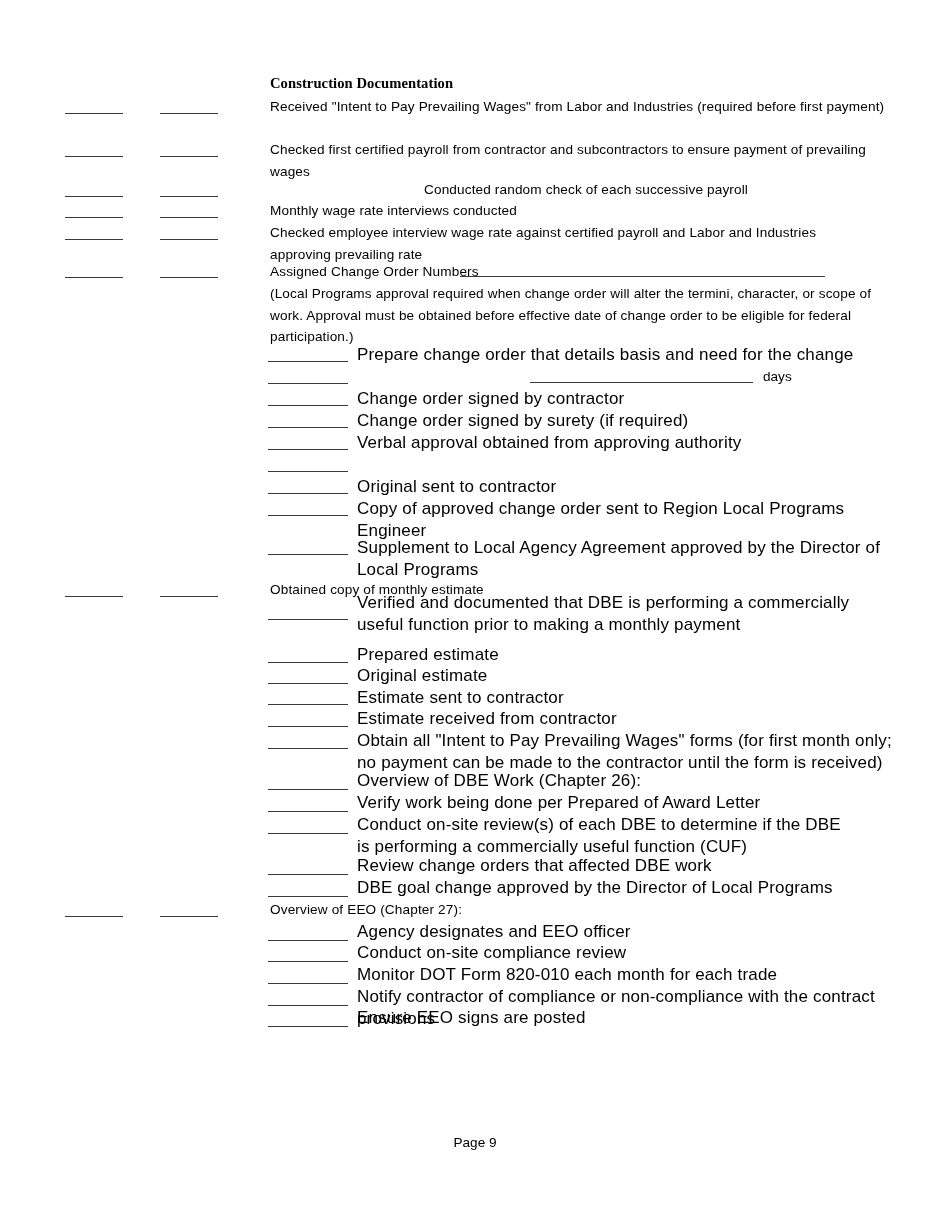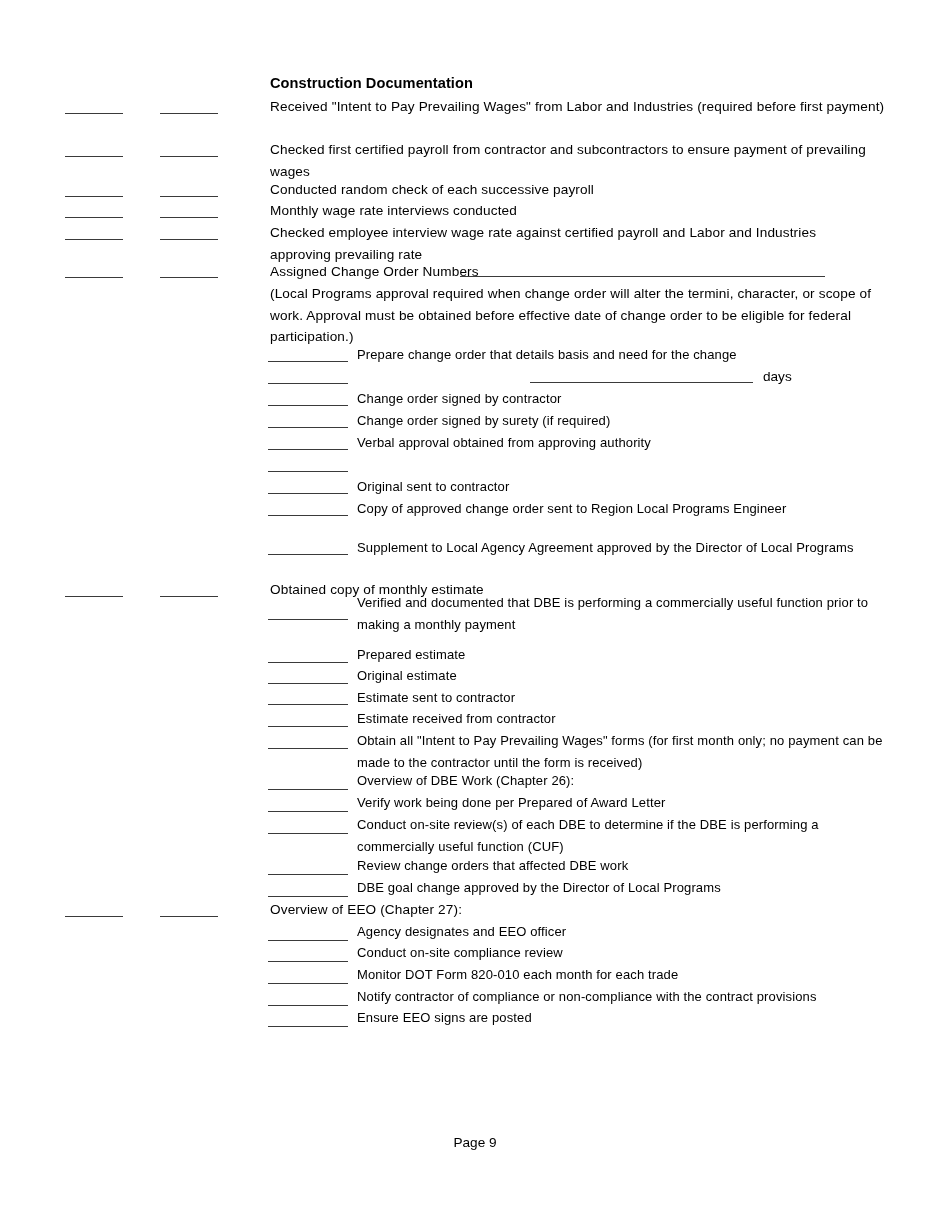--- a/index.html
+++ b/index.html
@@ -44,21 +44,21 @@
     left: 270px;
     right: 48px;
     font-size: 13.6px;
     line-height: 21.5px;
     letter-spacing: 0.01em;
   }
   .t-sub {
     position: absolute;
     left: 357px;
     right: 48px;
-    font-size: 13px;
+    font-size: 17px;
     line-height: 21.5px;
     letter-spacing: 0.01em;
   }
 
   .title {
     position: absolute;
     left: 270px;
     font-size: 14.6px;
     font-weight: bold;
     line-height: 20px;
@@ -85,33 +85,33 @@
     text-align: center;
     font-size: 13.6px;
     color: #000;
   }
 </style>
 </head>
 <body>
 
 <div class="page">
 
-  <div class="title" style="top:73px;">Construction Documentation</div>
+  <div class="title" style="top:73px;font-family:Liberation Serif, serif;">Construction Documentation</div>
 
   <div class="leftrule c1" style="top:113px;"></div>
   <div class="leftrule c2" style="top:113px;"></div>
   <div class="t-main" style="top:96px;">Received "Intent to Pay Prevailing Wages" from Labor and Industries (required before first payment)</div>
 
   <div class="leftrule c1" style="top:156px;"></div>
   <div class="leftrule c2" style="top:156px;"></div>
   <div class="t-main" style="top:139px; right:70px;">Checked first certified payroll from contractor and subcontractors to ensure payment of prevailing wages</div>
 
   <div class="leftrule c1" style="top:196px;"></div>
   <div class="leftrule c2" style="top:196px;"></div>
-  <div class="t-main" style="top:179px;">Conducted random check of each successive payroll</div>
+  <div class="t-main" style="top:179px;text-align:center;">Conducted random check of each successive payroll</div>
 
   <div class="leftrule c1" style="top:217px;"></div>
   <div class="leftrule c2" style="top:217px;"></div>
   <div class="t-main" style="top:200px;">Monthly wage rate interviews conducted</div>
 
   <div class="leftrule c1" style="top:239px;"></div>
   <div class="leftrule c2" style="top:239px;"></div>
   <div class="t-main" style="top:222px; right:110px;">Checked employee interview wage rate against certified payroll and Labor and Industries approving prevailing rate</div>
 
   <div class="leftrule c1" style="top:277px;"></div>

